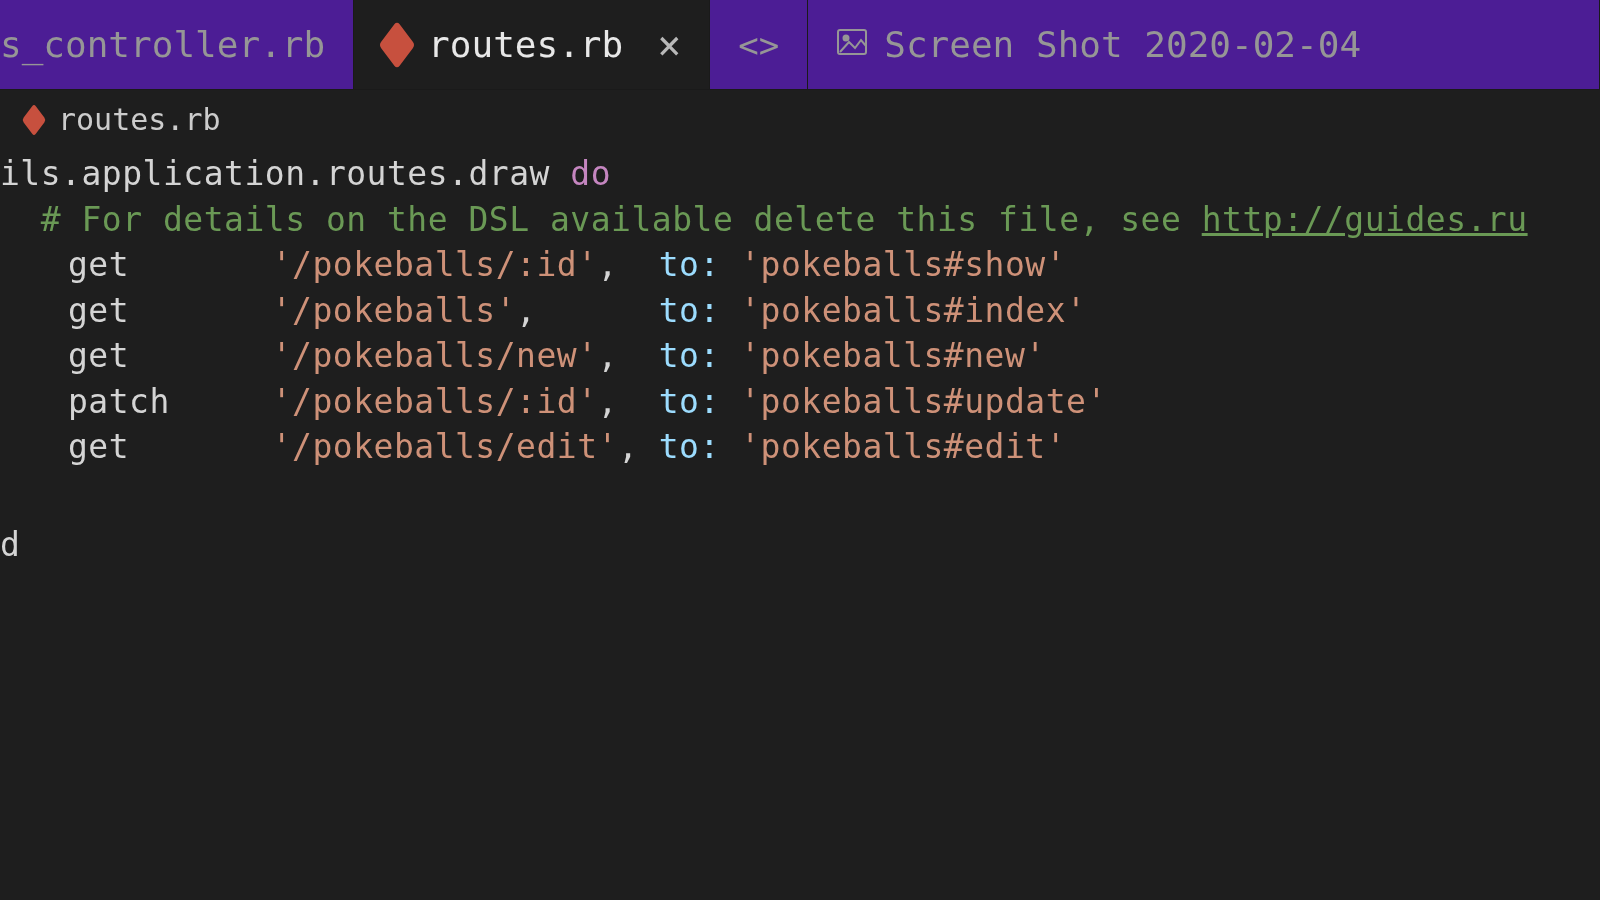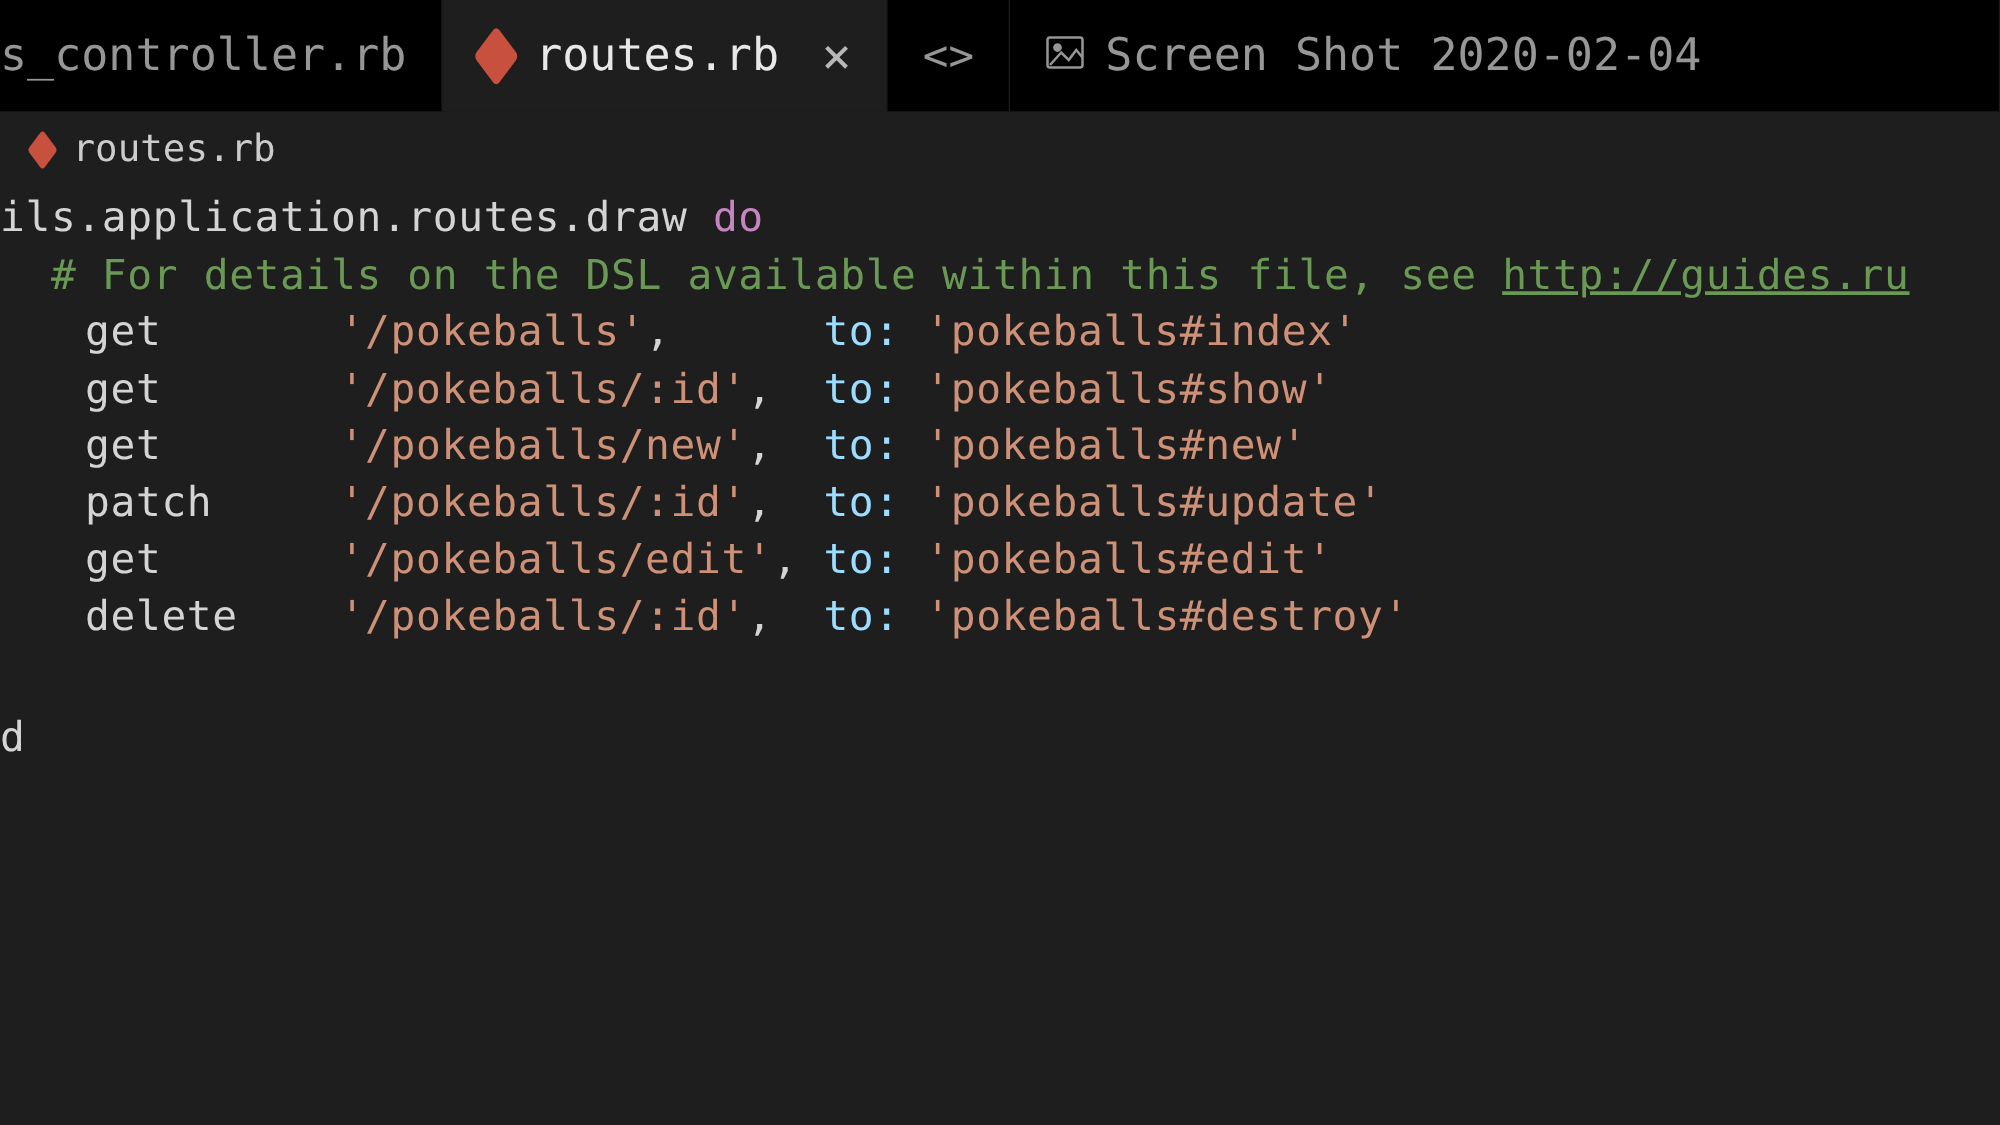--- a/index.html
+++ b/index.html
@@ -19,21 +19,21 @@
       display: flex;
       background: #252526;
       height: 90px;
       align-items: stretch;
       border-bottom: 1px solid #1a1a1a;
     }
     .tab {
       display: flex;
       align-items: center;
       padding: 0 28px;
-      background: #000000;
+      background: #4c1d95;
       border-right: 1px solid #1a1a1a;
       color: #969696;
       font-size: 36px;
       gap: 16px;
       cursor: pointer;
       white-space: nowrap;
     }
     .tab.active {
       background: #1e1e1e;
       color: #e8e8e8;
@@ -142,26 +142,25 @@
   </div>
 </div>
 
 <div class="breadcrumb">
   <span class="breadcrumb-icon"></span>
   <span>routes.rb</span>
 </div>
 
 <div class="editor">
   <div class="code-line"><span class="tok-ident">ils</span><span class="tok-method">.application.routes.draw</span><span class="tok-keyword"> do</span></div>
-  <div class="code-line"><span class="tok-comment">  # </span><span class="tok-comment">For details on the DSL available within this file, see </span><span class="tok-url">http://guides.ru</span></div>
+  <div class="code-line"><span class="tok-comment">  # </span><span class="tok-comment">For details on the DSL available delete this file, see </span><span class="tok-url">http://guides.ru</span></div>
 
   <div class="routes-block" id="routes-block">
+      <div class="route-line"><span class="tok-ident">get</span><span class="tok-ident">       </span><span class="tok-string">'/pokeballs/:id'</span><span class="tok-punct">,</span><span class="tok-ident">  </span><span class="tok-symbol">to:</span><span class="tok-ident"> </span><span class="tok-string">'pokeballs#show'</span></div>
       <div class="route-line"><span class="tok-ident">get</span><span class="tok-ident">       </span><span class="tok-string">'/pokeballs'</span><span class="tok-punct">,</span><span class="tok-ident">      </span><span class="tok-symbol">to:</span><span class="tok-ident"> </span><span class="tok-string">'pokeballs#index'</span></div>
-      <div class="route-line"><span class="tok-ident">get</span><span class="tok-ident">       </span><span class="tok-string">'/pokeballs/:id'</span><span class="tok-punct">,</span><span class="tok-ident">  </span><span class="tok-symbol">to:</span><span class="tok-ident"> </span><span class="tok-string">'pokeballs#show'</span></div>
       <div class="route-line"><span class="tok-ident">get</span><span class="tok-ident">       </span><span class="tok-string">'/pokeballs/new'</span><span class="tok-punct">,</span><span class="tok-ident">  </span><span class="tok-symbol">to:</span><span class="tok-ident"> </span><span class="tok-string">'pokeballs#new'</span></div>
       <div class="route-line"><span class="tok-ident">patch</span><span class="tok-ident">     </span><span class="tok-string">'/pokeballs/:id'</span><span class="tok-punct">,</span><span class="tok-ident">  </span><span class="tok-symbol">to:</span><span class="tok-ident"> </span><span class="tok-string">'pokeballs#update'</span></div>
       <div class="route-line"><span class="tok-ident">get</span><span class="tok-ident">       </span><span class="tok-string">'/pokeballs/edit'</span><span class="tok-punct">,</span><span class="tok-ident"> </span><span class="tok-symbol">to:</span><span class="tok-ident"> </span><span class="tok-string">'pokeballs#edit'</span></div>
-      <div class="route-line"><span class="tok-ident">delete</span><span class="tok-ident">    </span><span class="tok-string">'/pokeballs/:id'</span><span class="tok-punct">,</span><span class="tok-ident">  </span><span class="tok-symbol">to:</span><span class="tok-ident"> </span><span class="tok-string">'pokeballs#destroy'</span></div>
     </div>
 
   <div class="blank-region"></div>
   <div class="code-line"><span class="tok-ident">d</span></div>
 </div>
 
 </body></html>

